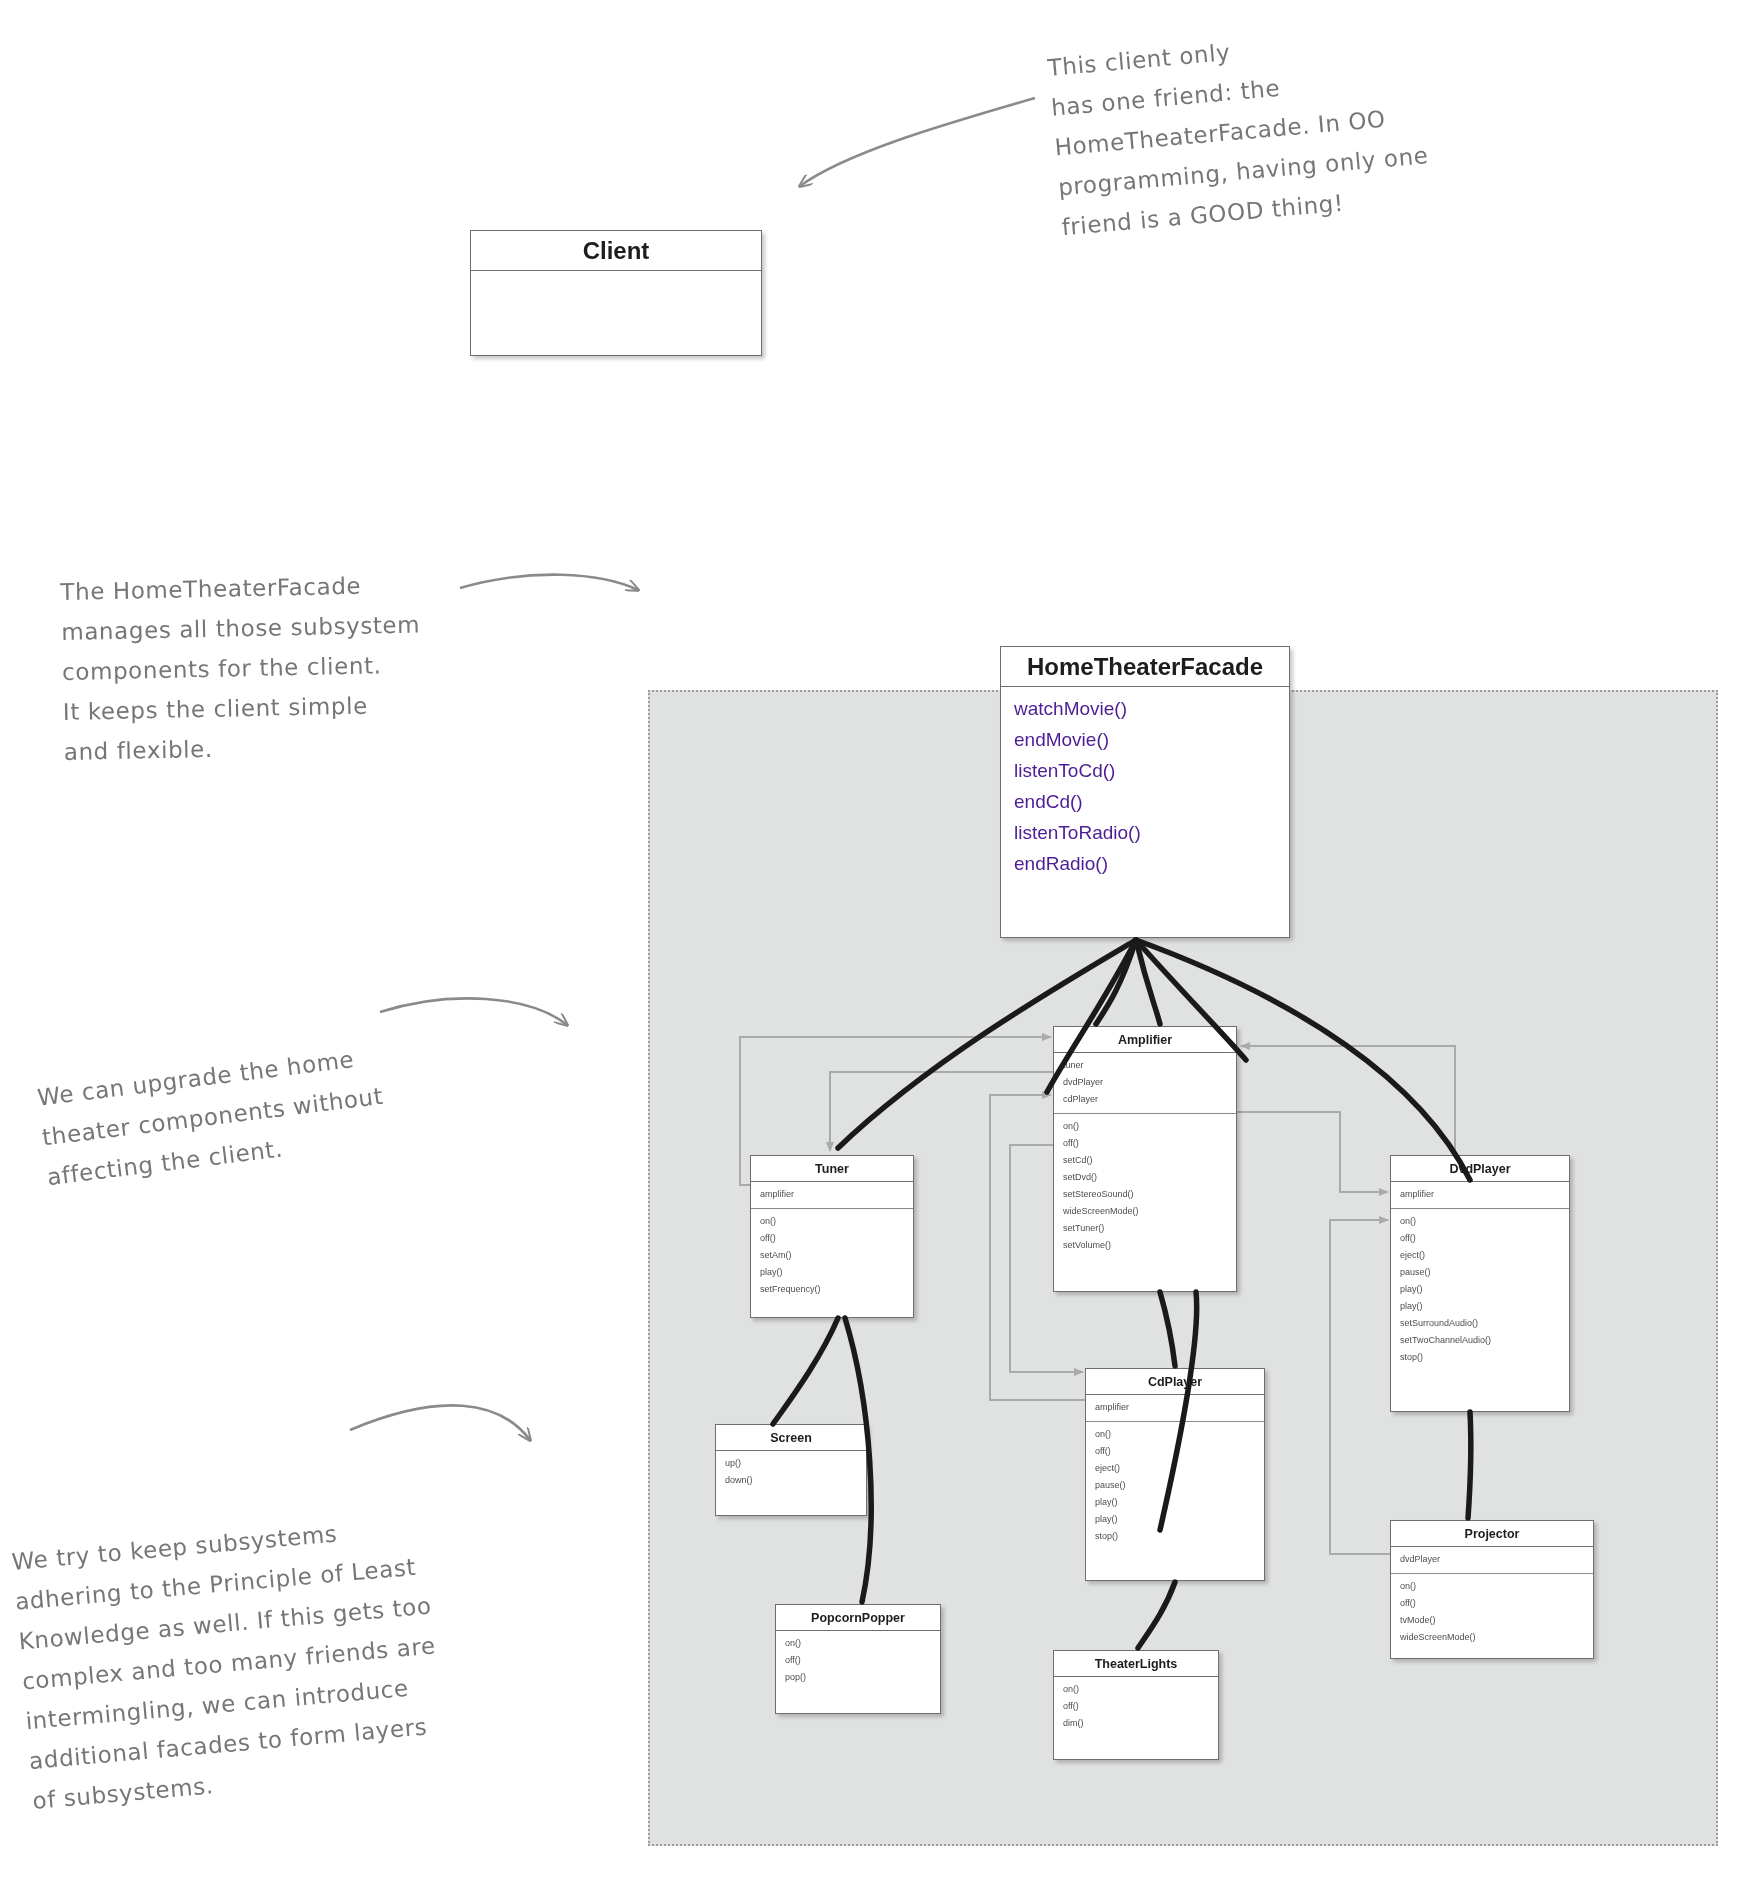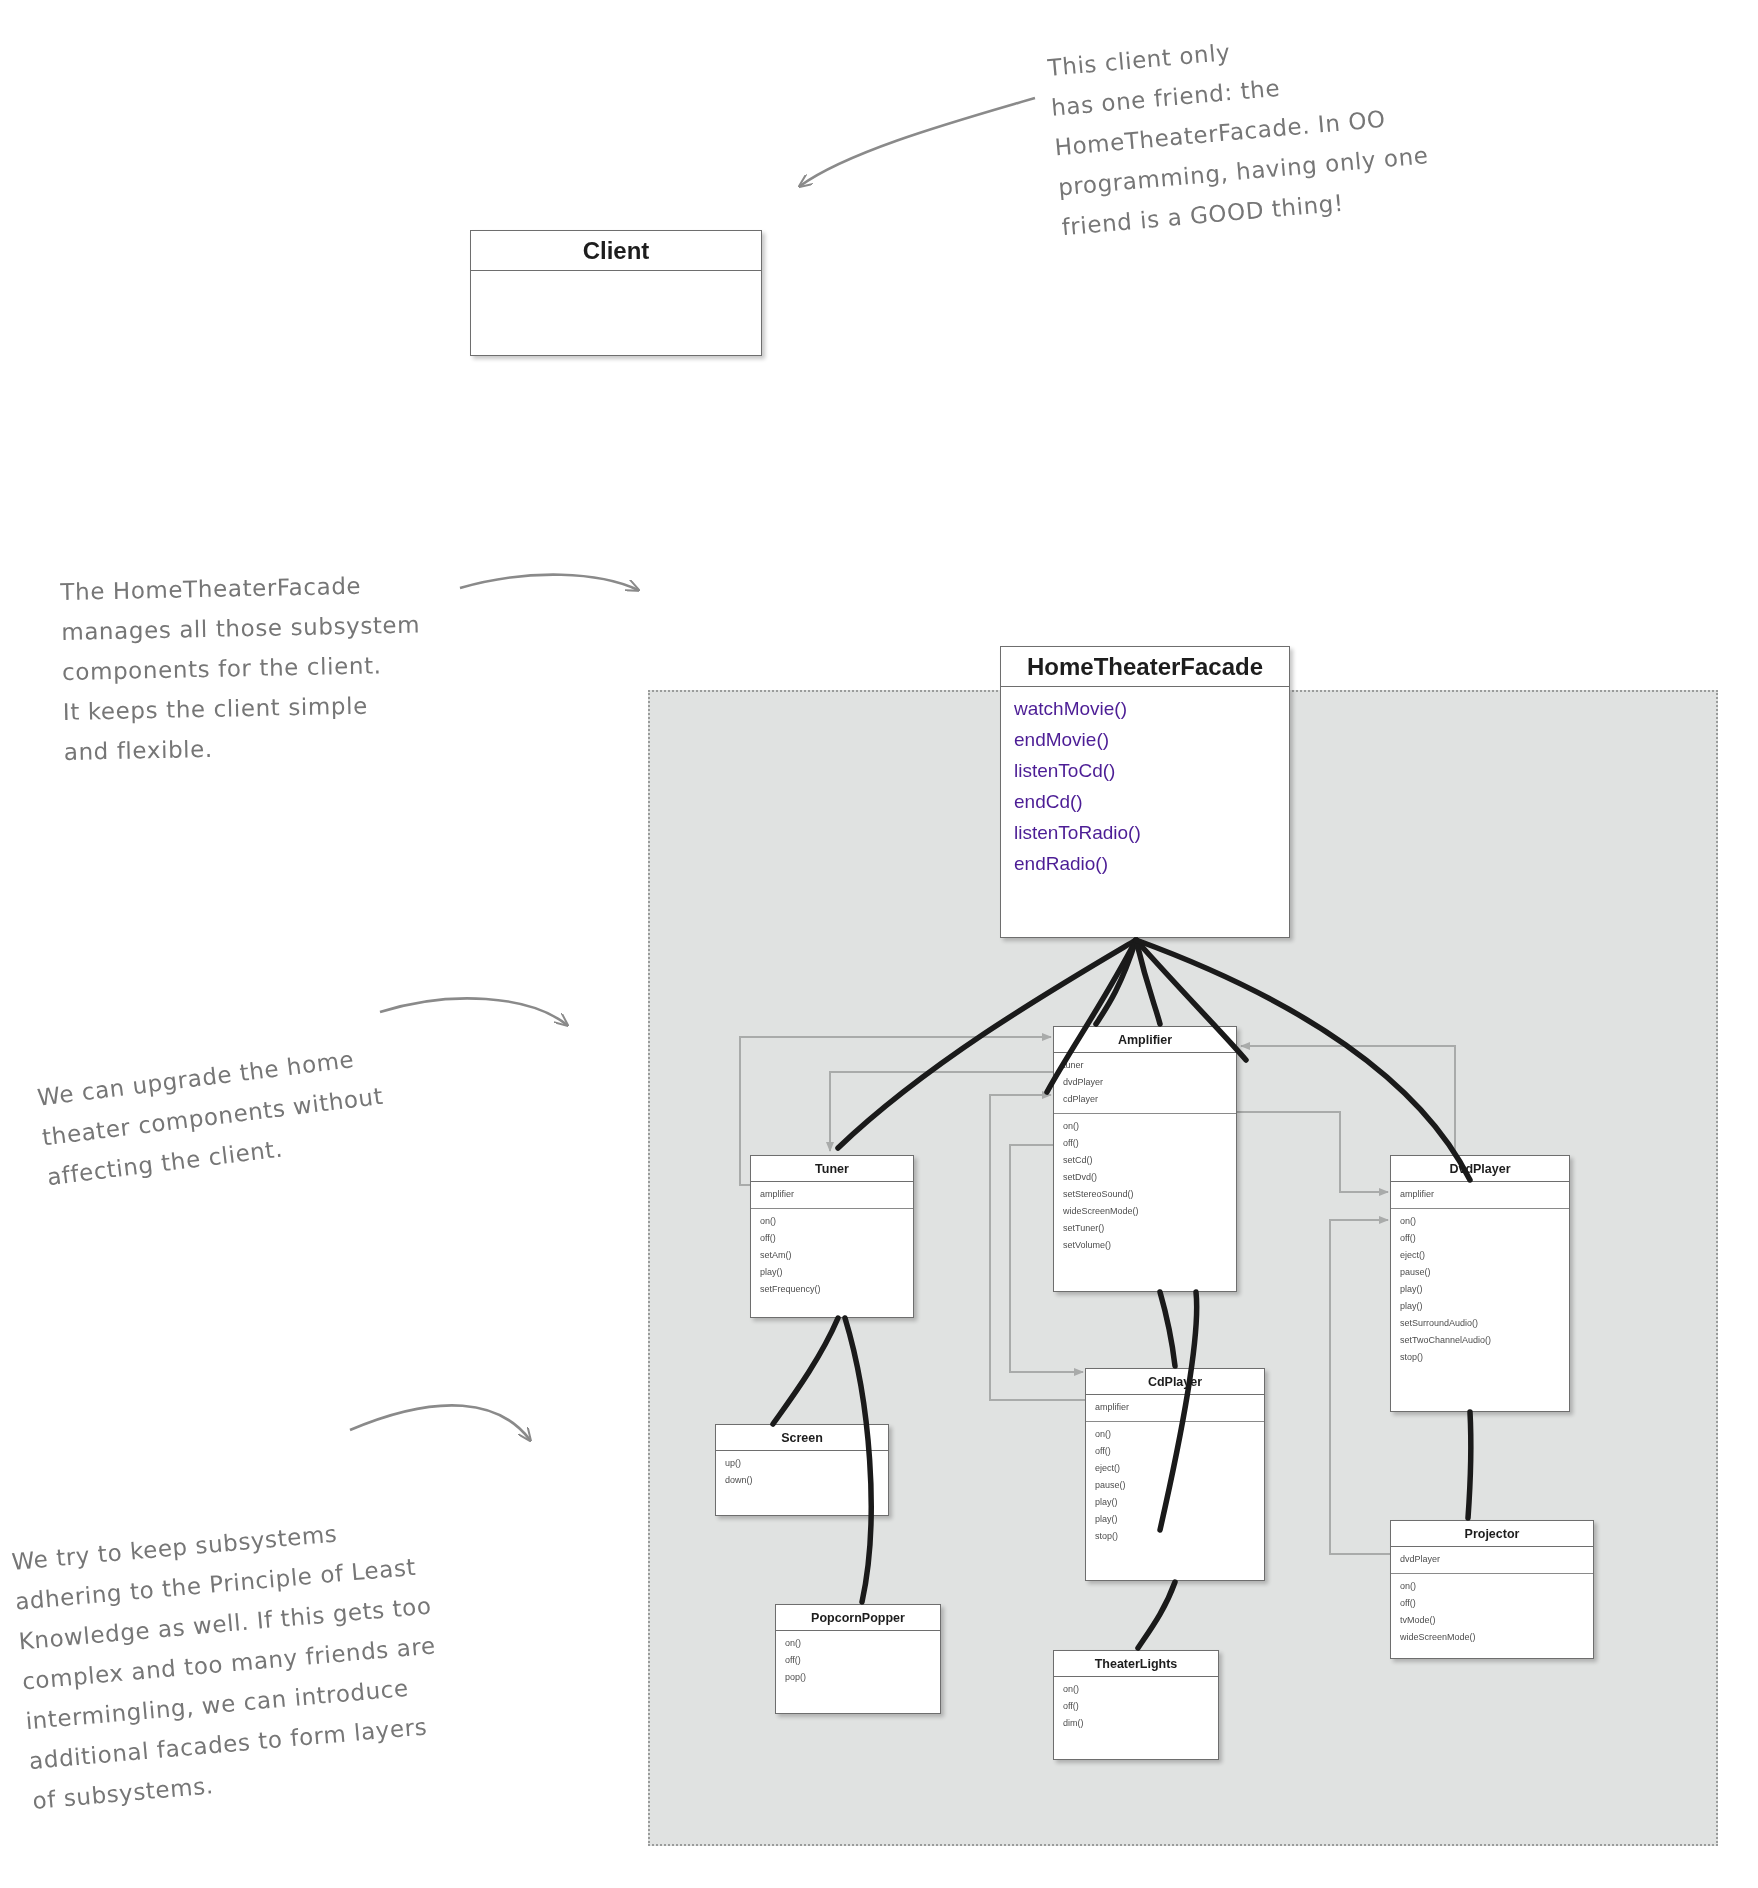--- a/index.html
+++ b/index.html
@@ -39,21 +39,21 @@
   .small .uml-item{font-size:9px;line-height:17px;padding-left:9px;}
   .small .uml-section{padding:4px 0 5px 0;}
 
   
   #client-box        {left:470px;  top:230px;  width:292px; height:126px;}
   #facade-box        {left:1000px; top:646px;  width:290px; height:292px;}
   #amplifier-box     {left:1053px; top:1026px; width:184px; height:266px;}
   #tuner-box         {left:750px;  top:1155px; width:164px; height:163px;}
   #dvdplayer-box     {left:1390px; top:1155px; width:180px; height:257px;}
   #cdplayer-box      {left:1085px; top:1368px; width:180px; height:213px;}
-  #screen-box        {left:715px;  top:1424px; width:174px; height:92px;}
+  #screen-box        {left:715px;  top:1424px; width:152px; height:92px;}
   #popcornpopper-box {left:775px;  top:1604px; width:166px; height:110px;}
   #theaterlights-box {left:1053px; top:1650px; width:166px; height:110px;}
   #projector-box     {left:1390px; top:1520px; width:204px; height:139px;}
 
   
   .note{
     position:absolute;color:#767676;z-index:8;
     font-family:"DejaVu Sans",sans-serif;
     font-size:23px;line-height:40px;letter-spacing:.6px;
   }

